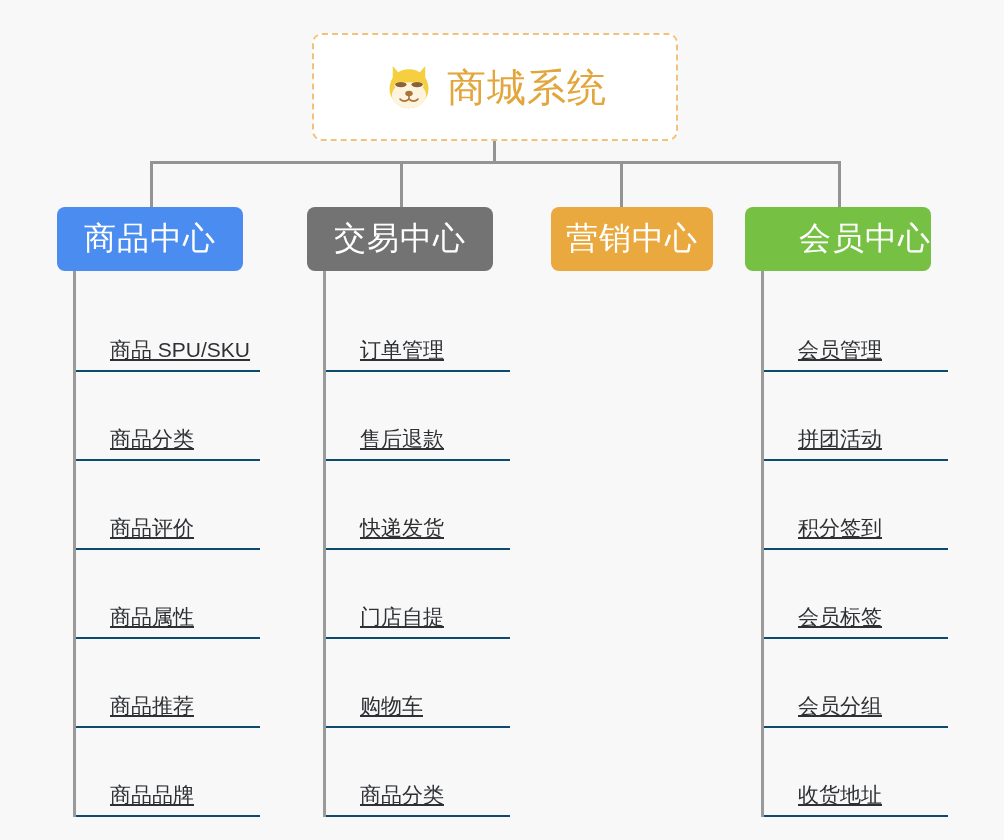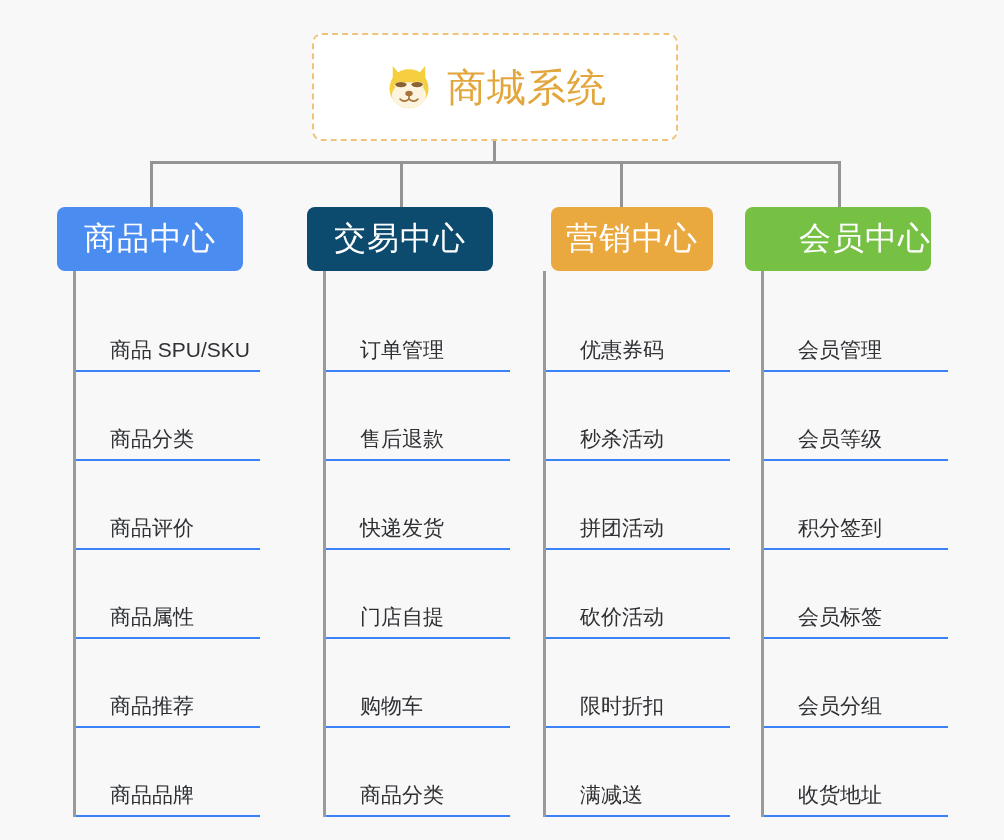--- a/index.html
+++ b/index.html
@@ -103,24 +103,25 @@
     align-items: flex-end;
     padding-left: 34px;
     box-sizing: border-box;
   }
   .leaf-label {
     font-size: 21px;
     color: #2e3033;
     white-space: nowrap;
     line-height: 1.1;
     padding-bottom: 9px;
-    border-bottom: 2px solid #3b82f6;
+    border-bottom: 2px solid #0c4a6e;
     margin-left: -34px;
     padding-left: 34px;
     min-width: 150px;
+    text-decoration: underline;
   }
 </style>
 </head>
 <body style="background: rgb(248, 248, 248);">
 
 <div id="mindmap">
 
   <div class="root-node" style="background: rgb(255, 255, 255); border-color: rgb(241, 195, 122);">
     <svg class="root-icon" viewBox="0 0 64 64">
       <path d="M12 6 L12 26 L24 20 Z" fill="#f5cf3f"></path>
@@ -167,21 +168,21 @@
       <div class="leaf-item">
           <span class="leaf-label">商品推荐</span>
         </div>
       <div class="leaf-item">
           <span class="leaf-label">商品品牌</span>
         </div>
     </div>
   </div>
 
   <div class="column" style="left:307px">
-    <div class="cat-box" style="background: #0c4a6e; text-align: right;">
+    <div class="cat-box" style="background: #737373; text-align: right;">
       <span>交易中心</span>
     </div>
     <div class="leaf-list">
       <div class="leaf-item">
           <span class="leaf-label">订单管理</span>
         </div>
       <div class="leaf-item">
           <span class="leaf-label">售后退款</span>
         </div>
       <div class="leaf-item">
@@ -196,52 +197,32 @@
       <div class="leaf-item">
           <span class="leaf-label">商品分类</span>
         </div>
     </div>
   </div>
 
   <div class="column" style="left:527px">
     <div class="cat-box" style="background: rgb(234, 169, 63); margin-left: 24px;">
       <span>营销中心</span>
     </div>
-    <div class="leaf-list">
-      <div class="leaf-item">
-          <span class="leaf-label">优惠券码</span>
-        </div>
-      <div class="leaf-item">
-          <span class="leaf-label">秒杀活动</span>
-        </div>
-      <div class="leaf-item">
-          <span class="leaf-label">拼团活动</span>
-        </div>
-      <div class="leaf-item">
-          <span class="leaf-label">砍价活动</span>
-        </div>
-      <div class="leaf-item">
-          <span class="leaf-label">限时折扣</span>
-        </div>
-      <div class="leaf-item">
-          <span class="leaf-label">满减送</span>
-        </div>
-    </div>
   </div>
 
   <div class="column" style="left:745px">
     <div class="cat-box" style="background: rgb(118, 193, 67); justify-content: flex-end;">
       <span>会员中心</span>
     </div>
     <div class="leaf-list">
       <div class="leaf-item">
           <span class="leaf-label">会员管理</span>
         </div>
       <div class="leaf-item">
-          <span class="leaf-label">会员等级</span>
+          <span class="leaf-label">拼团活动</span>
         </div>
       <div class="leaf-item">
           <span class="leaf-label">积分签到</span>
         </div>
       <div class="leaf-item">
           <span class="leaf-label">会员标签</span>
         </div>
       <div class="leaf-item">
           <span class="leaf-label">会员分组</span>
         </div>

